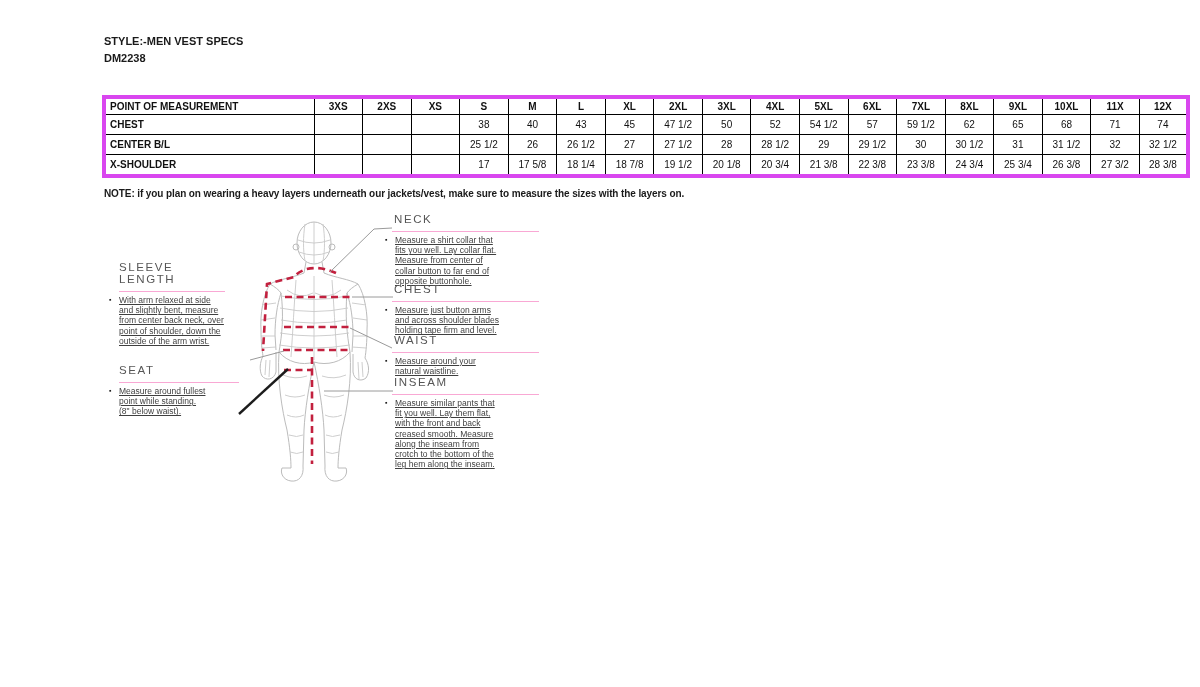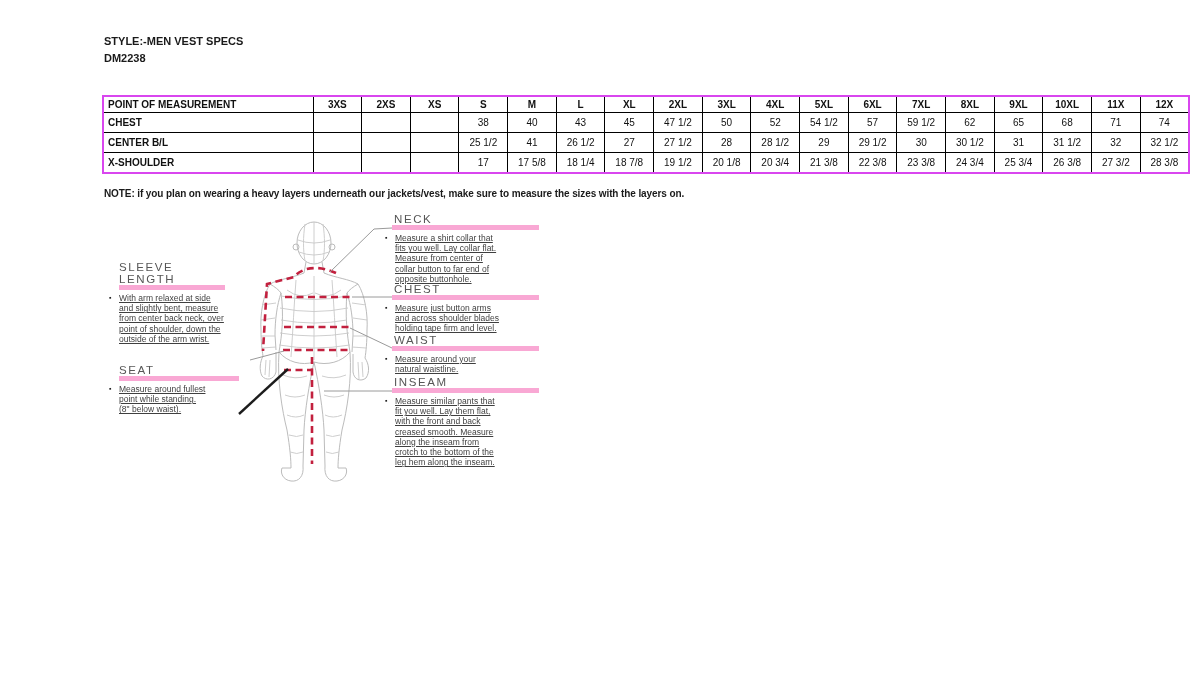--- a/index.html
+++ b/index.html
@@ -12,39 +12,39 @@
   
   table.size-table{
     position:absolute;left:55px;top:95px;width:1088px;
     border-collapse:collapse;table-layout:fixed;
     font-size:10px;color:#111;
   }
   table.size-table th,table.size-table td{
     border:1px solid #000;padding:0 2px;height:19px;text-align:center;vertical-align:middle;
     overflow:hidden;white-space:nowrap;
   }
-  table.size-table{border:2px solid #d946ef;}
+  table.size-table{border:4px solid #d946ef;}
   table.size-table thead th{font-weight:bold;height:15px;}
   table.size-table th.label-col,table.size-table td.row-label{
     text-align:left;padding-left:4px;font-weight:bold;
   }
   
   .note{position:absolute;left:57px;top:188px;font-size:10px;font-weight:bold;color:#1a1a1a;letter-spacing:-0.1px;}
   
   svg.figure-overlay{position:absolute;left:0;top:0;pointer-events:none;}
   .wire{stroke:#bcbcbc;stroke-width:1;fill:none;}
   .wire2{stroke:#c8c8c8;stroke-width:0.9;fill:none;}
   .redline{stroke:#c2203e;stroke-width:2.6;fill:none;stroke-dasharray:7 4.5;}
   .leader{stroke:#9a9a9a;stroke-width:1;fill:none;}
   .leader-black{stroke:#1c1c1c;stroke-width:2.4;fill:none;}
   
   .guide-block{position:absolute;color:#3c3c3c;}
   .guide-heading{
     font-size:11.5px;letter-spacing:1.6px;color:#565656;
-    border-bottom:5px solid #f9a8d4;padding-bottom:0;line-height:12px;
+    border-bottom:1px solid #f9a8d4;padding-bottom:6px;line-height:12px;
   }
   .guide-text{position:relative;margin-top:3px;font-size:8.5px;line-height:10.2px;color:#3f3f3f;text-decoration:underline;}
   .guide-text.bullet{padding-left:10px;}
   .guide-text.bullet::before{
     content:"\25AA";position:absolute;left:0;top:0;font-size:7px;color:#222;
   }
   
   .pos-sleeve{left:62px;top:261px;width:165px;}
   .pos-sleeve .guide-heading{margin-left:10px;width:106px;}
   .pos-seat{left:62px;top:364px;width:150px;}
@@ -135,21 +135,21 @@
           <td>68</td>
           <td>71</td>
           <td>74</td>
         </tr>
         <tr>
           <td class="row-label">CENTER B/L</td>
           <td></td>
           <td></td>
           <td></td>
           <td>25 1/2</td>
-          <td>41</td>
+          <td>26</td>
           <td>26 1/2</td>
           <td>27</td>
           <td>27 1/2</td>
           <td>28</td>
           <td>28 1/2</td>
           <td>29</td>
           <td>29 1/2</td>
           <td>30</td>
           <td>30 1/2</td>
           <td>31</td>

